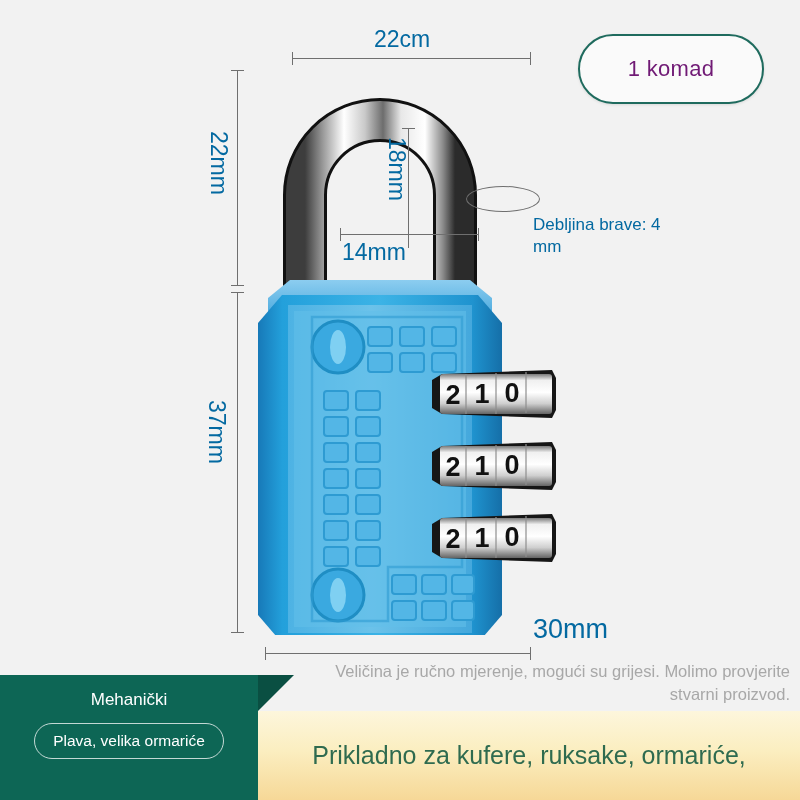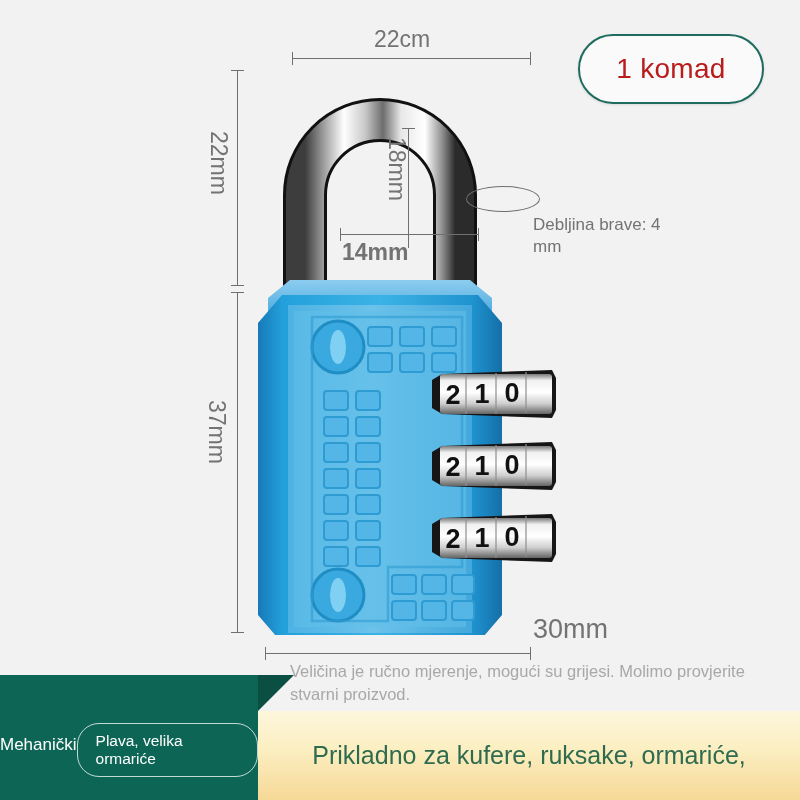--- a/index.html
+++ b/index.html
@@ -18,53 +18,53 @@
   #qty-badge {
     position: absolute; left: 578px; top: 34px;
     width: 186px; height: 70px;
     border: 2.5px solid #1f6b5e;
     border-radius: 36px;
     background: #fafafa;
     display: flex; align-items: center; justify-content: center;
     box-shadow: 0 1px 3px rgba(0,0,0,0.10);
   }
   #qty-badge span {
-    font-size: 28px; color: #b91c1c; letter-spacing: .3px;
+    font-size: 22px; color: #701a75; letter-spacing: .3px;
   }
 
   
   .dimline { position: absolute; background: #6f6f6f; }
   .dimline.h { height: 1px; }
   .dimline.v { width: 1px; }
   .cap { position: absolute; background: #6f6f6f; }
   .cap.v { width: 1px; height: 13px; }
   .cap.h { height: 1px; width: 13px; }
   .dimtext {
-    position: absolute; color: #737373; white-space: nowrap;
+    position: absolute; color: #0369a1; white-space: nowrap;
   }
   .dimtext.vert {
     writing-mode: vertical-rl;
   }
 
   
   #lock { position: absolute; left: 250px; top: 55px; width: 300px; height: 580px; }
   #lock svg { display: block; }
 
   
   #disclaimer {
     position: absolute; left: 290px; top: 660px; width: 500px;
-    text-align: left; color: #a8a8a8; font-size: 16.5px; line-height: 23px;
+    text-align: right; color: #a8a8a8; font-size: 16.5px; line-height: 23px;
   }
 
   
   #type-panel {
     position: absolute; left: 0; top: 675px; width: 258px; height: 125px;
     background: #0d6655;
     color: #ffffff;
-    display: flex; flex-direction: row; align-items: center;
+    display: flex; flex-direction: column; align-items: center;
     padding-top: 13px;
   }
   #type-panel .ttl {
     font-size: 17px; line-height: 23px; text-align: center; font-weight: 400;
   }
   #variant-pill {
     margin-top: 12px;
     border: 1.6px solid rgba(255,255,255,.75);
     border-radius: 22px;
     padding: 8px 18px;
@@ -264,21 +264,21 @@
       </g>
     </svg>
   </div>
 
   <div class="dimline v" style="left:408px; top:128px; height:120px;"></div>
   <div class="cap h" style="left:402px; top:128px;"></div>
   <div class="dimline h" style="left:340px; top:234px; width:138px;"></div>
   <div class="cap v" style="left:340px; top:228px;"></div>
   <div class="cap v" style="left:478px; top:228px;"></div>
   <div class="dimtext vert" style="left:383px; top:137px; font-size:23px;">18mm</div>
-  <div class="dimtext" style="left:342px; top:239px; font-size:23px;font-weight:bold;">14mm</div>
+  <div class="dimtext" style="left:342px; top:239px; font-size:23px;">14mm</div>
 
   <div style="position:absolute; left:466px; top:186px; width:74px; height:26px; border:1.5px solid #6f6f6f; border-radius:50%;"></div>
 
   <div id="disclaimer">Veličina je ručno mjerenje, mogući su grijesi. Molimo provjerite stvarni proizvod.</div>
 
   <div id="type-panel">
     <div class="ttl">
       <div>Mehanički</div>
     </div>
     <div id="variant-pill">Plava, velika ormariće</div>

